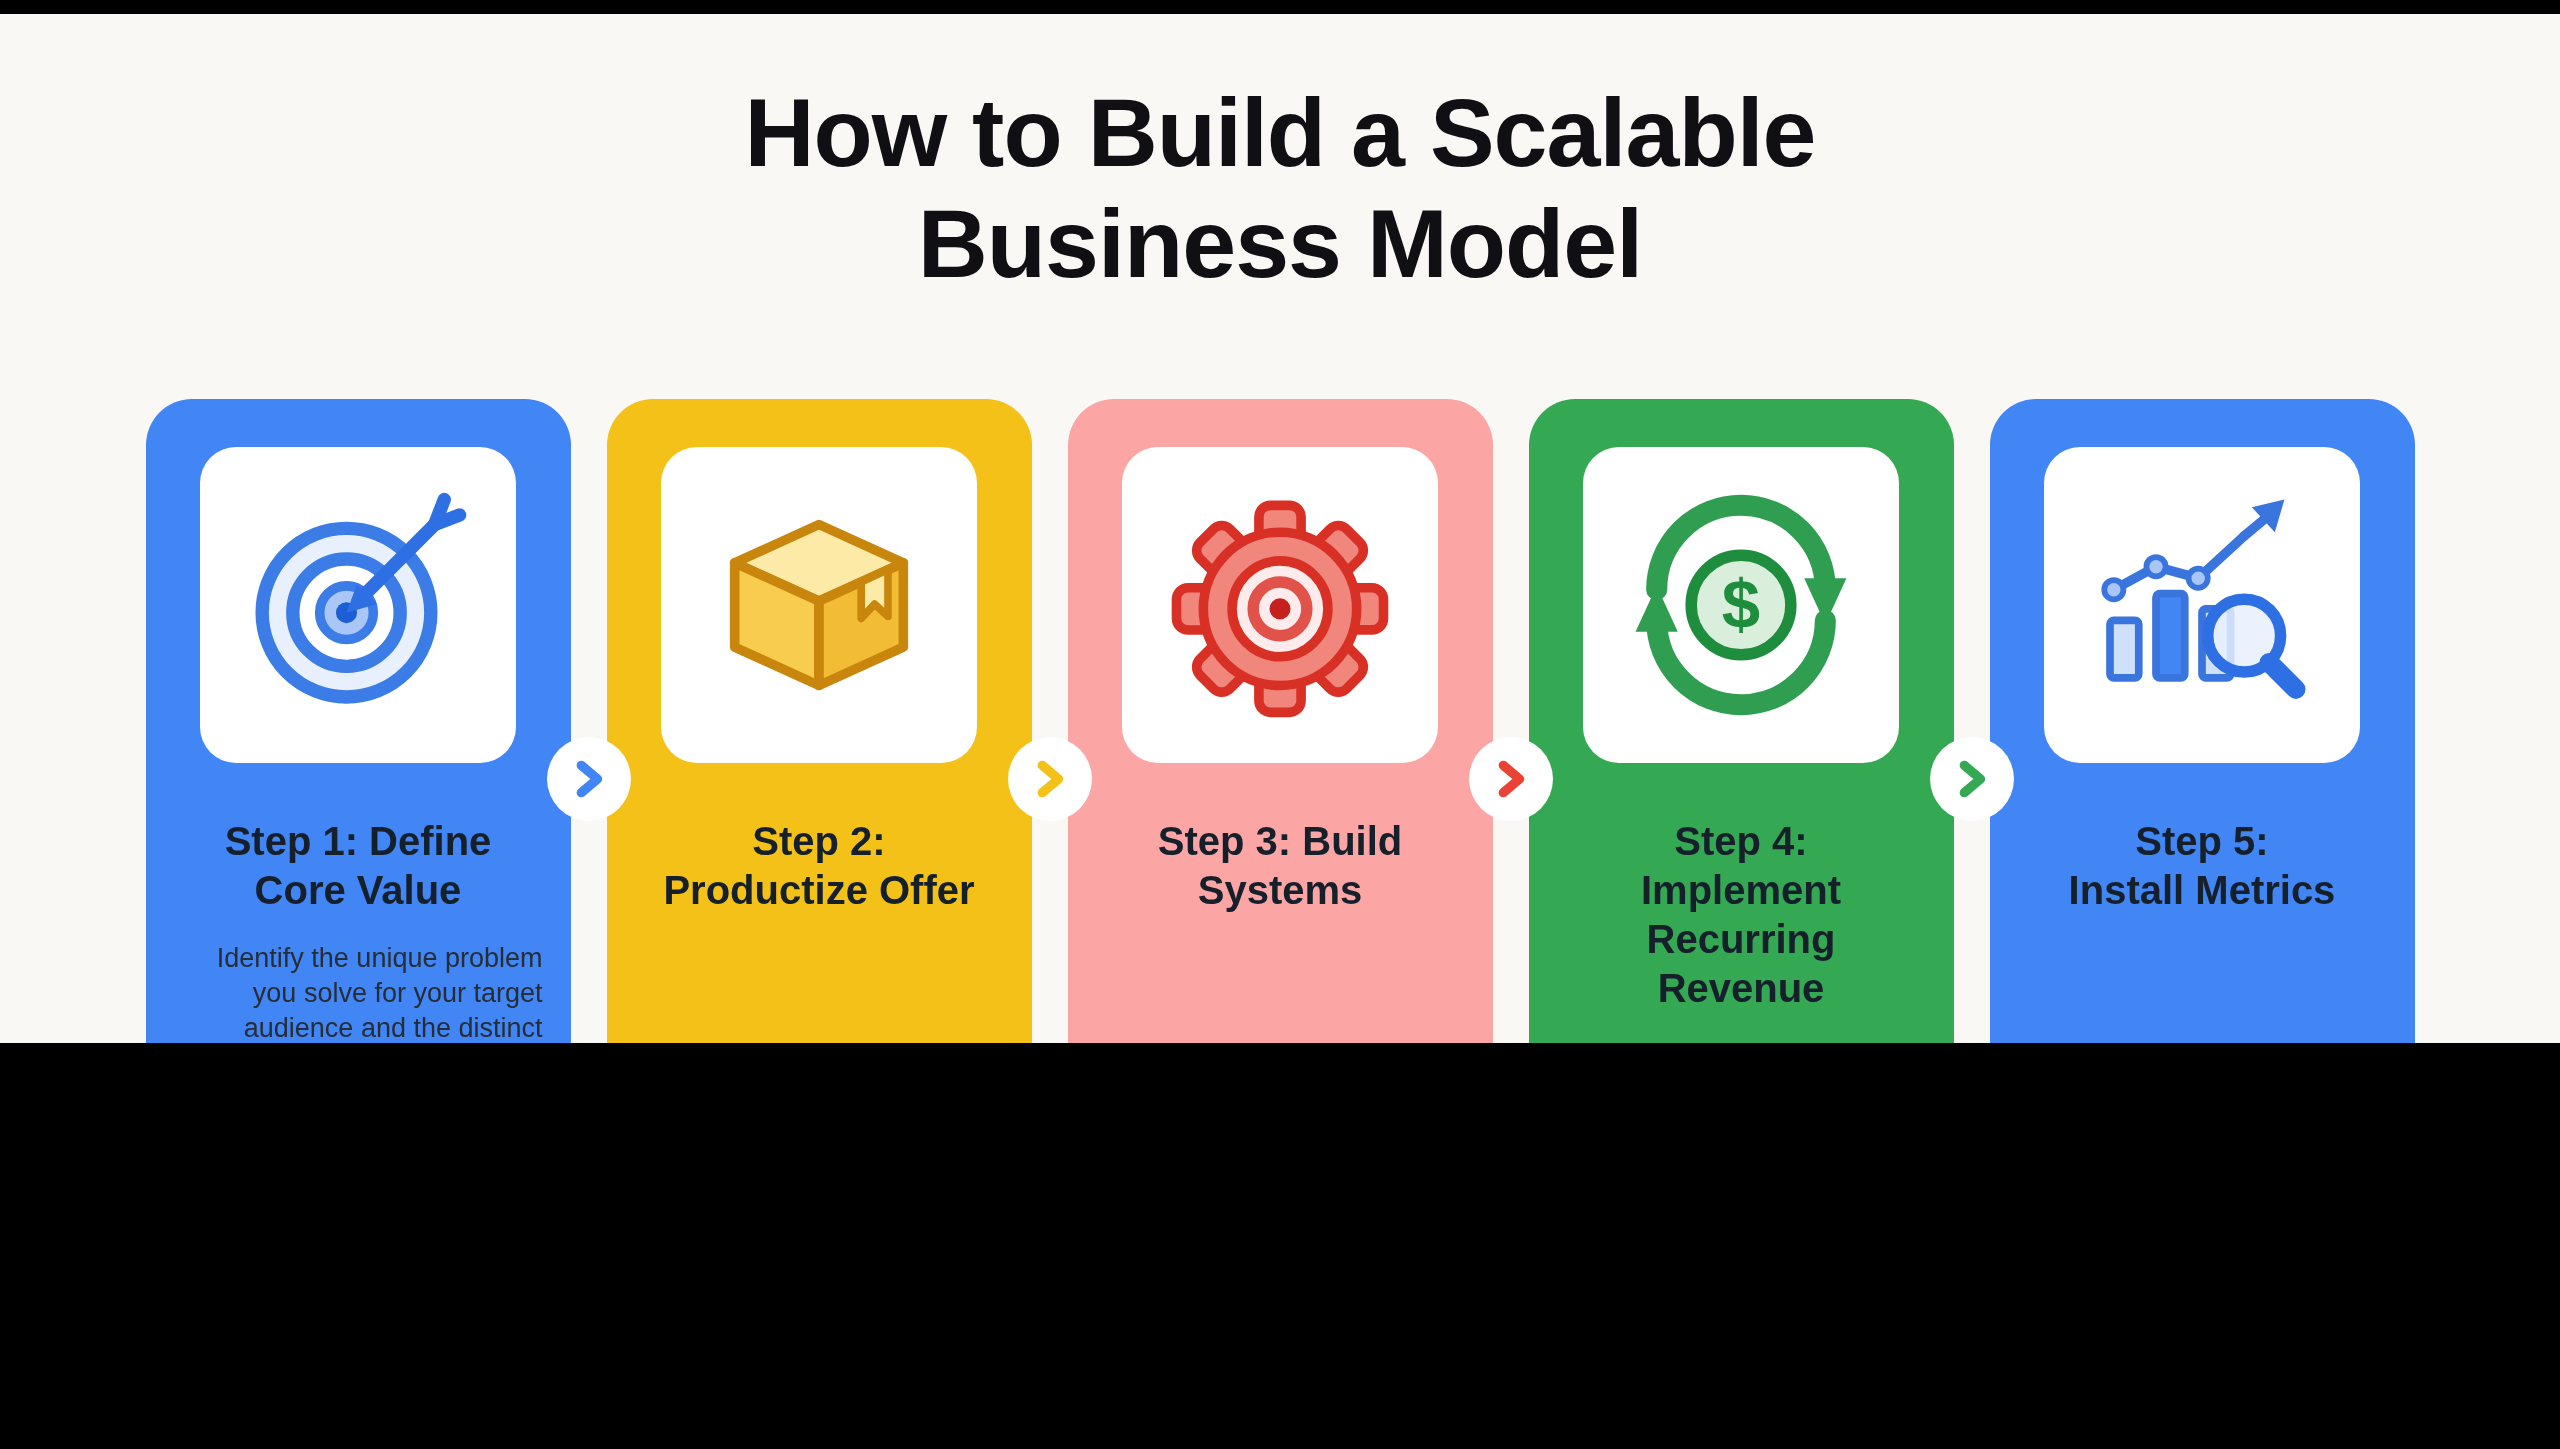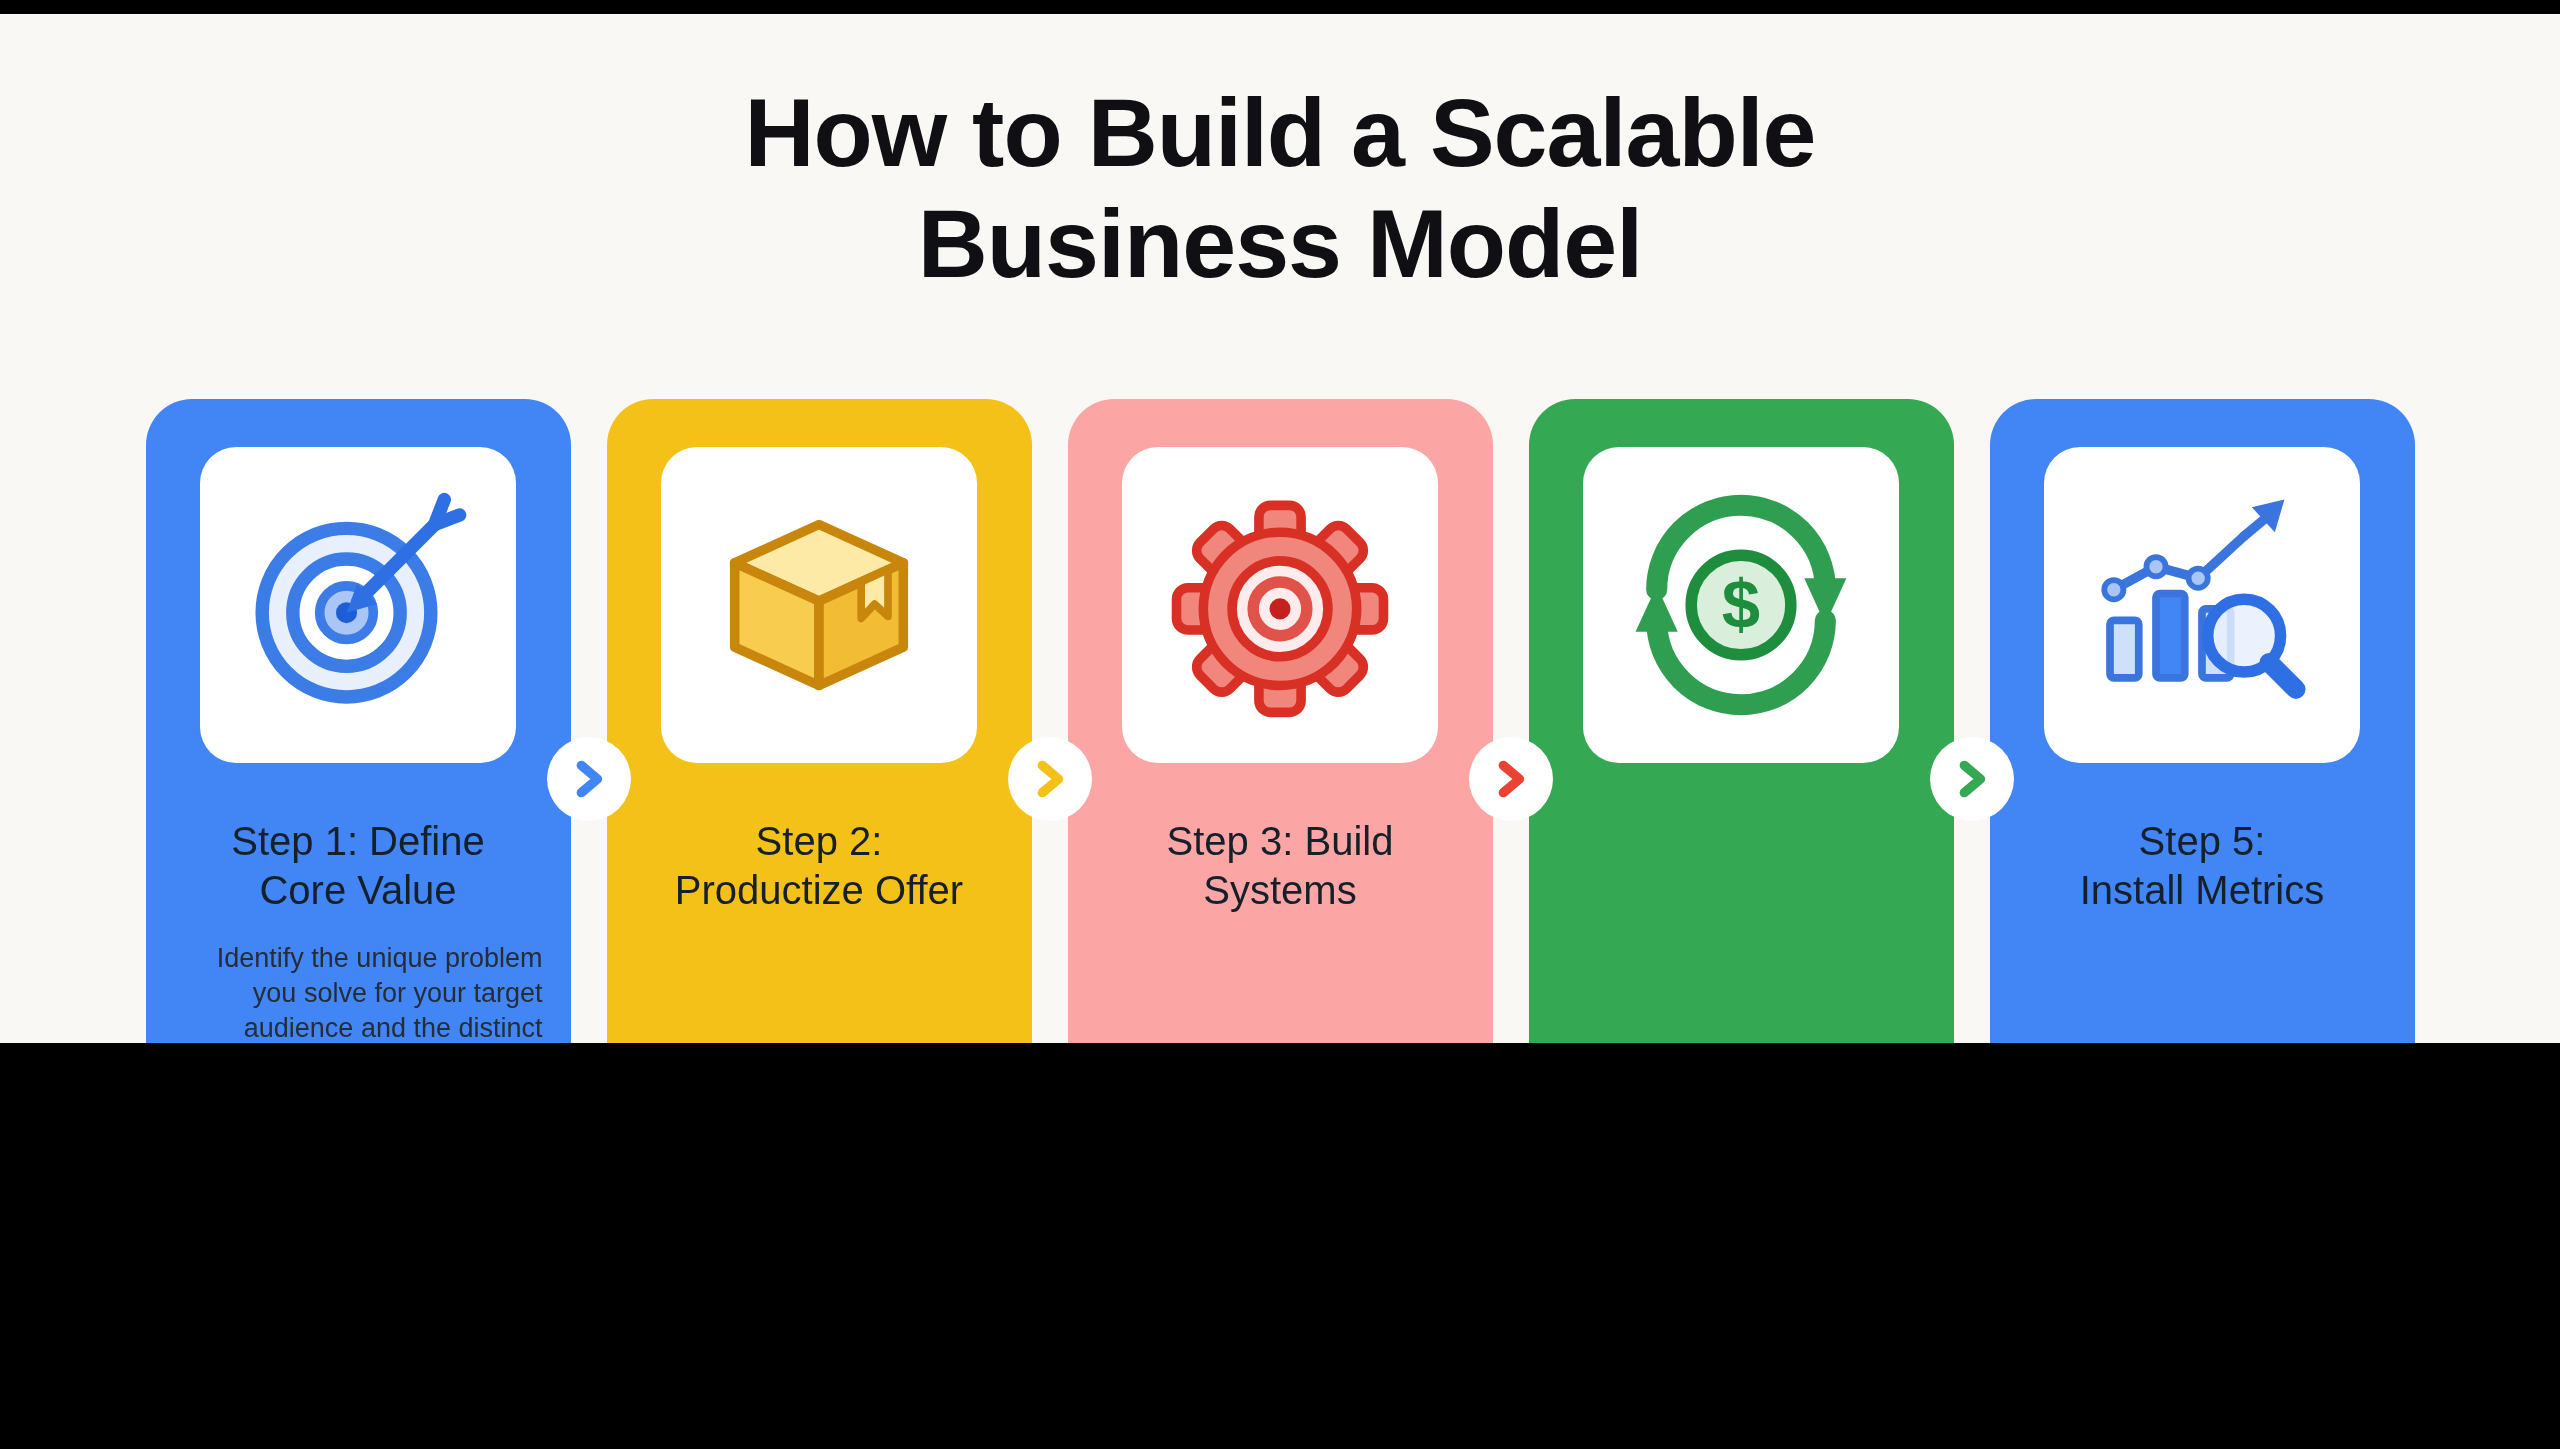--- a/index.html
+++ b/index.html
@@ -54,21 +54,21 @@
     border-radius: 36px;
     display: grid;
     place-items: center;
   }
   .icon-tile svg { width: 230px; height: 230px; }
   .card-title {
     margin: 54px 14px 0;
     text-align: center;
     font-size: 40px;
     line-height: 1.22;
-    font-weight: 400;
+    font-weight: 700;
     color: #15202b;
     white-space: pre-line;
   }
   .card-desc {
     margin: 26px 28px 0;
     text-align: right;
     font-size: 27px;
     line-height: 1.3;
     color: #252d36;
   }
@@ -159,20 +159,24 @@
       <div class="icon-tile">
         <svg viewBox="0 0 120 120" aria-hidden="true">
           <path d="M 16 52 A 44 44 0 0 1 104 52" fill="none" stroke="#2f9e50" stroke-width="11" stroke-linecap="round"></path>
           <polygon points="93,46 115,46 104,70" fill="#2f9e50"></polygon>
           <path d="M 104 68 A 44 44 0 0 1 16 68" fill="none" stroke="#2f9e50" stroke-width="11" stroke-linecap="round"></path>
           <polygon points="5,74 27,74 16,50" fill="#2f9e50"></polygon>
           <circle cx="60" cy="60" r="26" fill="#d9efdc" stroke="#1e8e3e" stroke-width="6"></circle>
           <text x="60" y="72" text-anchor="middle" font-size="36" font-weight="bold" fill="#1e8e3e">$</text>
         </svg>
       </div>
+      <h2 class="card-title">Step 4:
+Implement
+Recurring
+Revenue</h2>
     </section>
 
     <section class="card" style="background: rgb(66, 133, 244);">
       <div class="icon-tile">
         <svg viewBox="0 0 120 120" aria-hidden="true">
           <rect x="12" y="68" width="15" height="30" rx="2" fill="#cfe0fb" stroke="#3a74dd" stroke-width="4"></rect>
           <rect x="36" y="54" width="15" height="44" rx="2" fill="#4285f4" stroke="#3a74dd" stroke-width="4"></rect>
           <rect x="60" y="62" width="15" height="36" rx="2" fill="#cfe0fb" stroke="#3a74dd" stroke-width="4"></rect>
           <polyline points="14,52 36,40 58,46 82,24" fill="none" stroke="#3a74dd" stroke-width="5" stroke-linecap="round" stroke-linejoin="round"></polyline>
           <circle cx="14" cy="52" r="5" fill="#a9c6f7" stroke="#3a74dd" stroke-width="3"></circle>

